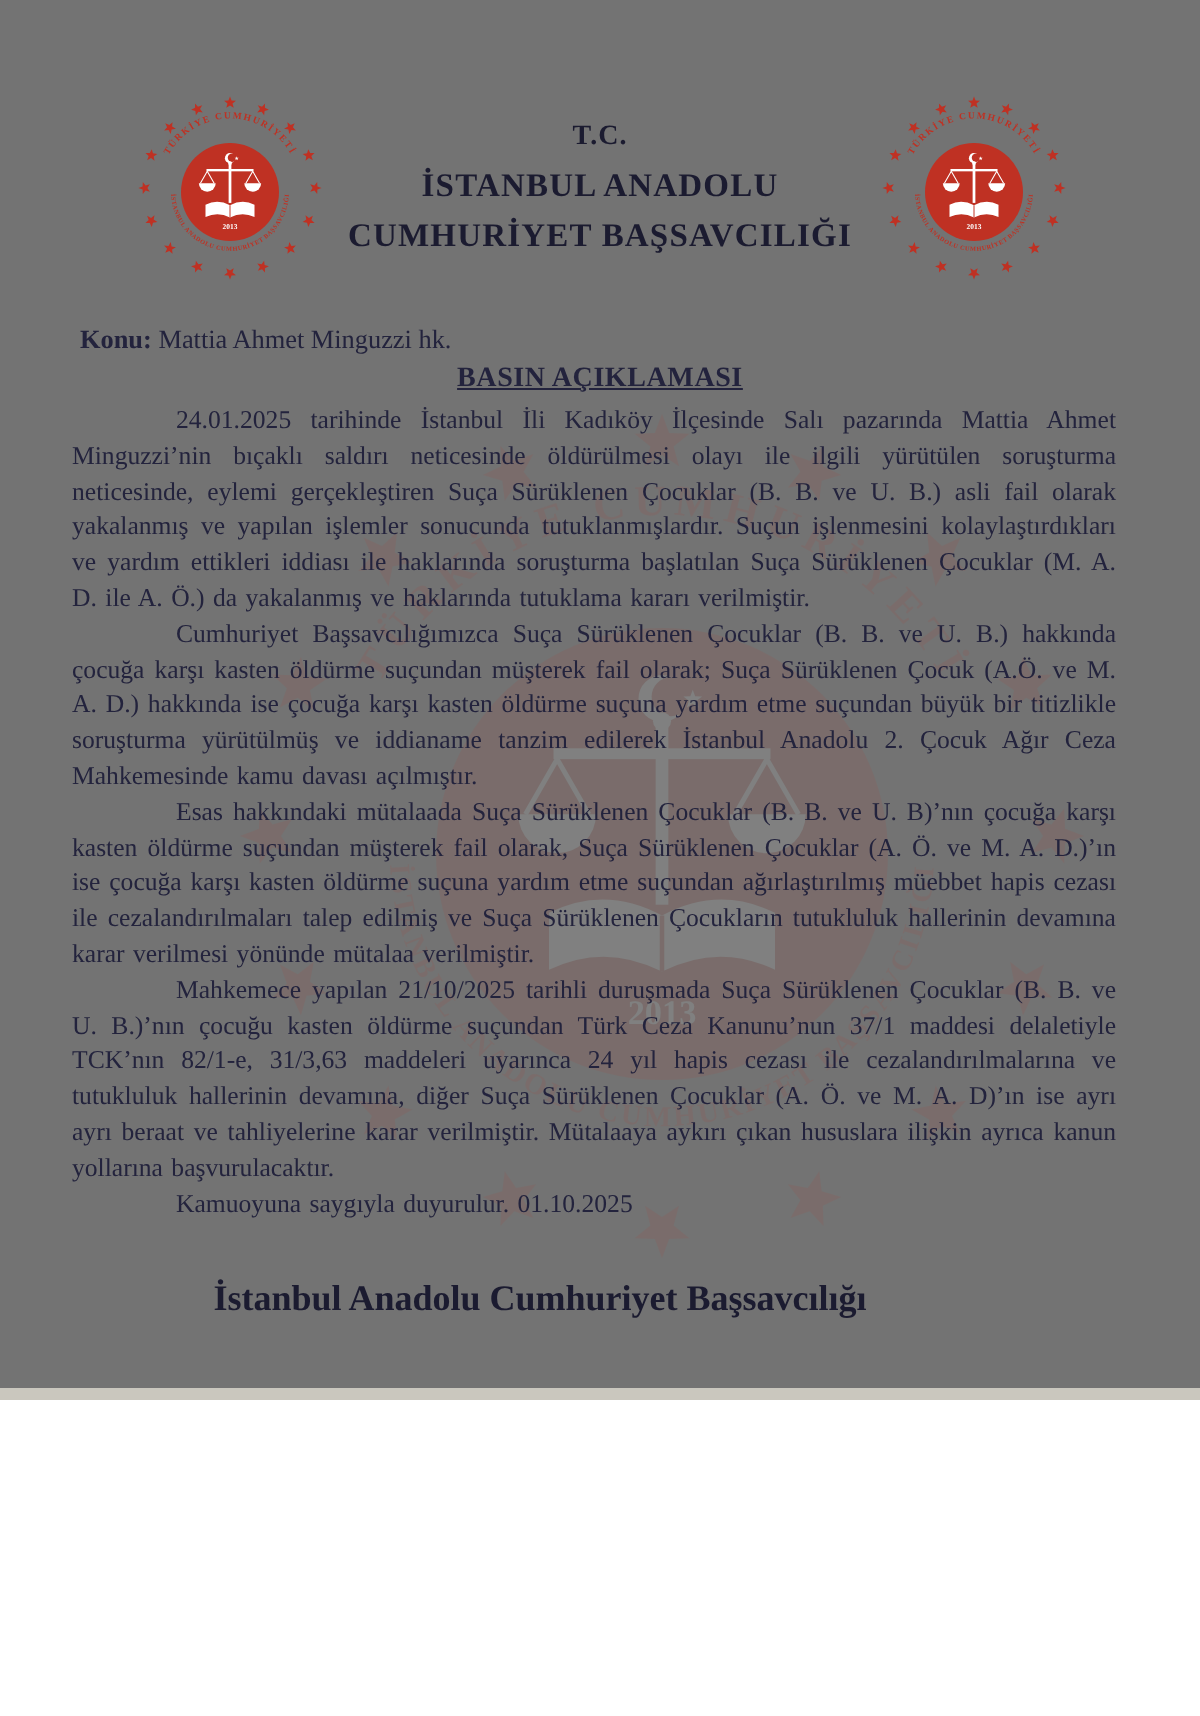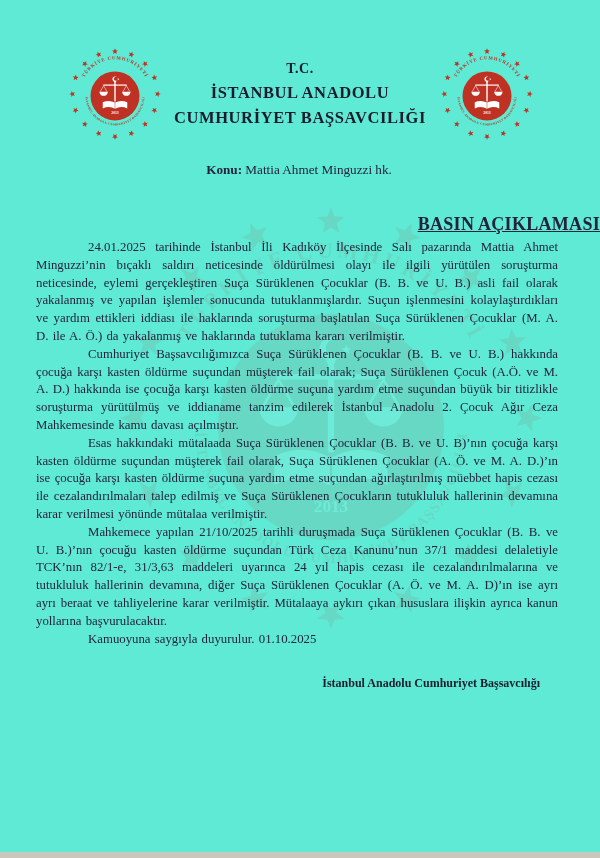--- a/index.html
+++ b/index.html
@@ -1,21 +1,21 @@
 <!DOCTYPE html>
 <html lang="tr"><head>
 <meta charset="utf-8">
 <style>
   html, body { margin: 0; padding: 0; background: #ffffff; }
   .page {
     position: relative;
     width: 600px;
-    height: 858px;
+    height: 700px;
     margin: 0 auto;
-    background: #5eead4;
+    background: #737373;
     overflow: hidden;
     font-family: "Liberation Serif", "DejaVu Serif", serif;
     color: #23233d;
   }
   
   .svg-defs { position: absolute; width: 0; height: 0; overflow: hidden; }
 
   
   .watermark {
     position: absolute;
@@ -39,51 +39,51 @@
     height: 98px;
   }
   .emblem-left  { left: 66px; }
   .emblem-right { left: 438px; }
   .header-text { text-align: center; padding-top: 58px; font-weight: bold; color: #1b1b30; }
   .h-tc   { font-size: 14px;  line-height: 22px; letter-spacing: 0.5px; }
   .h-org1 { font-size: 16.5px; line-height: 25px; letter-spacing: 0.6px; }
   .h-org2 { font-size: 16.5px; line-height: 25px; letter-spacing: 0.6px; }
 
   
-  .subject { padding: 14px 42px 0 40px; font-size: 13.2px; text-align: center; }
+  .subject { padding: 14px 42px 0 40px; font-size: 13.2px; }
   .subject-label { font-weight: bold; }
 
   
   .doc-title {
-    margin-top: 36px;
-    text-align: right;
+    margin-top: 4px;
+    text-align: center;
     font-weight: bold;
-    font-size: 18px;
+    font-size: 14px;
     letter-spacing: 0.3px;
     text-decoration: underline;
   }
 
   
   .body-text { padding: 4px 42px 0 36px; }
   .para {
     margin: 0;
     font-size: 12.8px;
     line-height: 17.8px;
     text-align: justify;
     text-indent: 52px;
     word-spacing: 1px;
   }
   .closing { text-align: left; }
 
   .signature {
     margin-top: 28px;
     padding-right: 60px;
-    text-align: right;
+    text-align: center;
     font-weight: bold;
-    font-size: 12px;
+    font-size: 18px;
     color: #1b1b30;
   }
 
   
   .footer-bar {
     position: absolute;
     left: 0; right: 0; bottom: 0;
     height: 6px;
     z-index: 2;
   }

